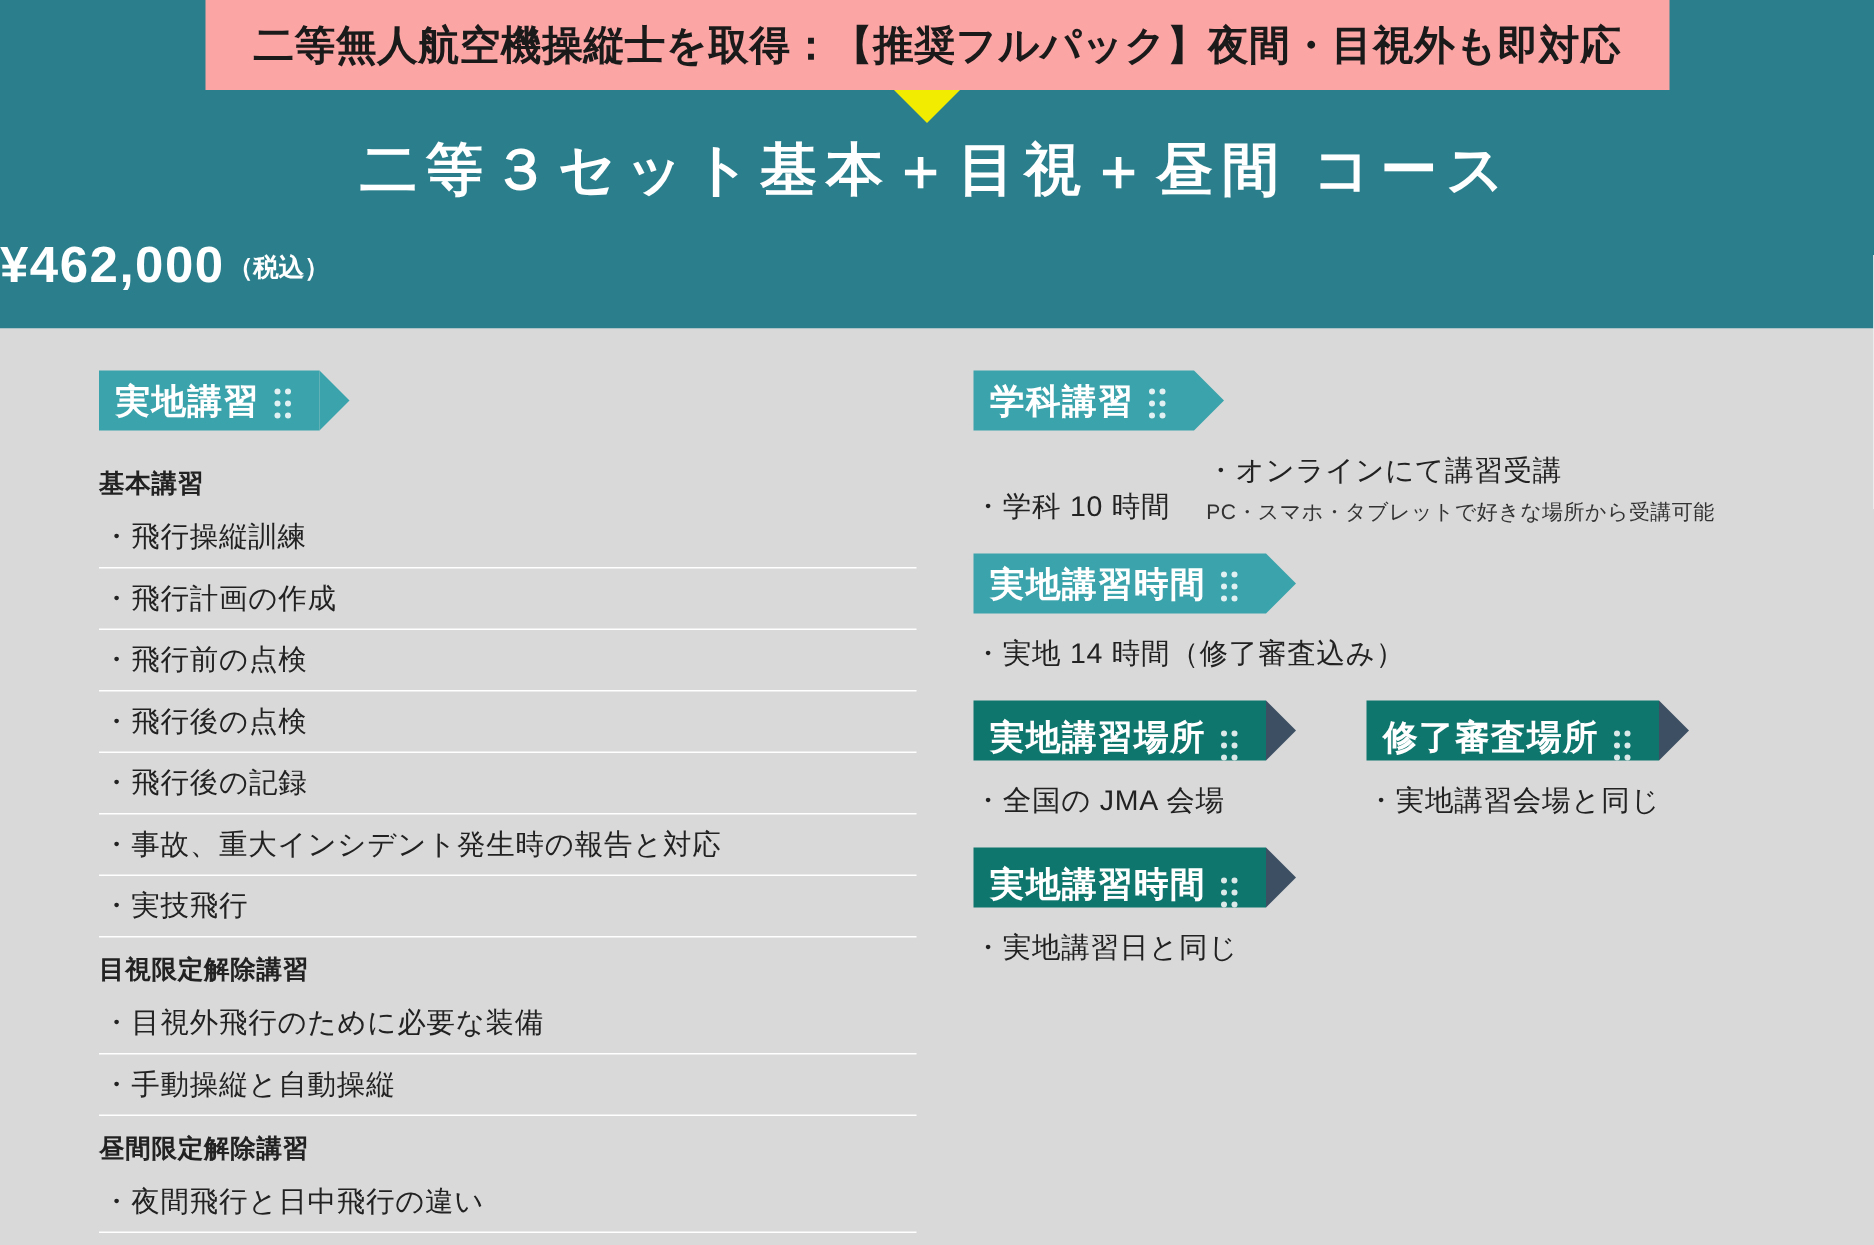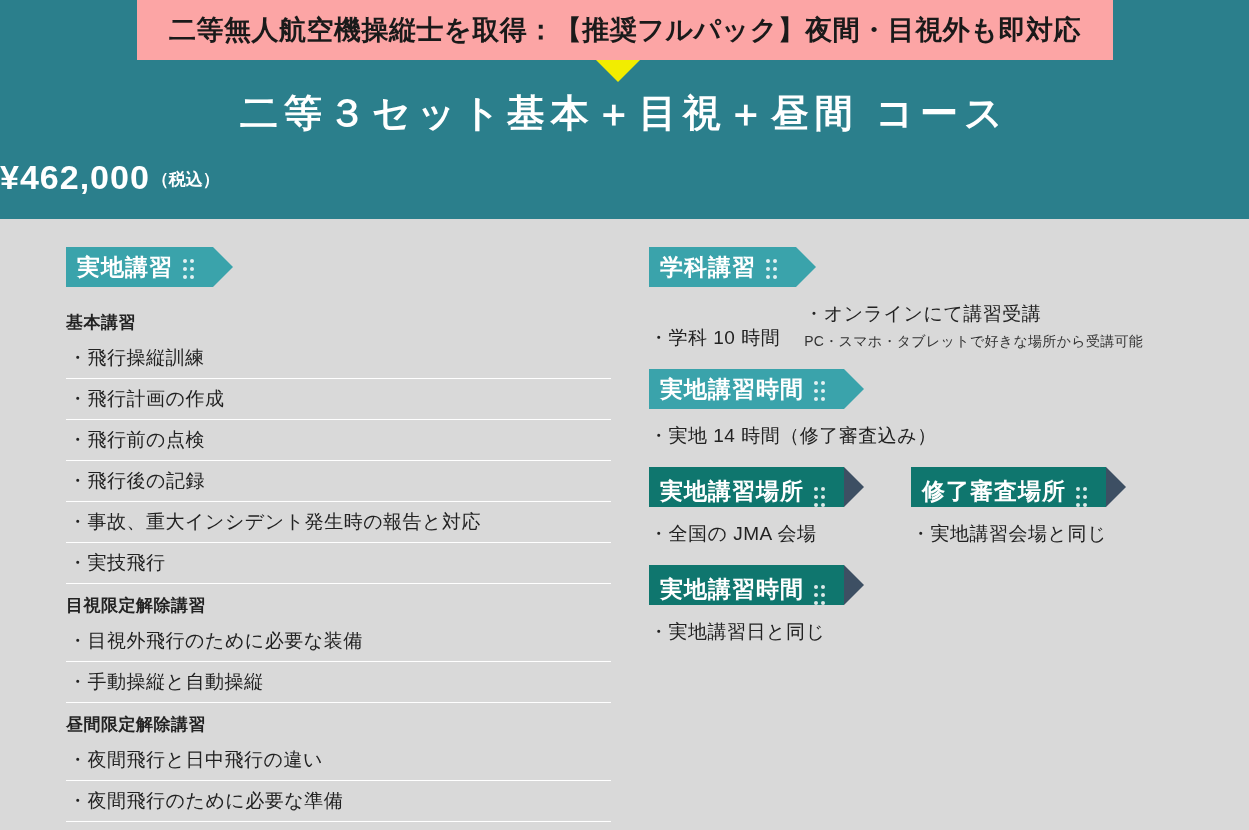--- a/index.html
+++ b/index.html
@@ -224,20 +224,21 @@
             <i></i>
           </span>
       </div>
 
       <div class="left-list">
 
         <div class="sub-head">基本講習</div>
         <div class="li">・飛行操縦訓練</div>
         <div class="li">・飛行計画の作成</div>
         <div class="li">・飛行前の点検</div>
+        <div class="li">・飛行後の点検</div>
         <div class="li">・飛行後の記録</div>
         <div class="li">・事故、重大インシデント発生時の報告と対応</div>
         <div class="li">・実技飛行</div>
 
         <div class="sub-head">目視限定解除講習</div>
         <div class="li">・目視外飛行のために必要な装備</div>
         <div class="li">・手動操縦と自動操縦</div>
 
         <div class="sub-head">昼間限定解除講習</div>
         <div class="li">・夜間飛行と日中飛行の違い</div>

